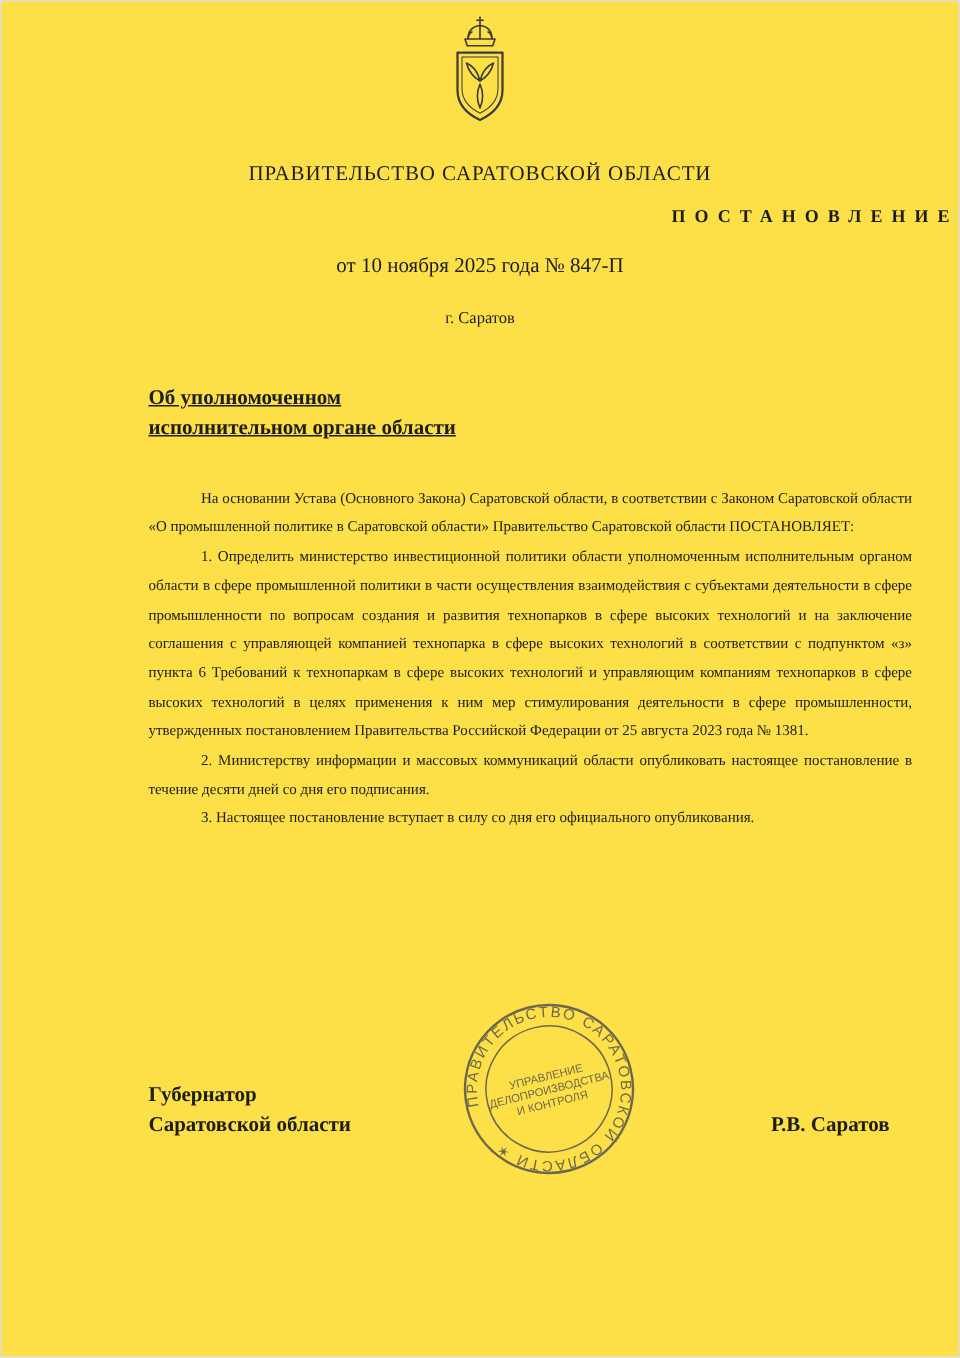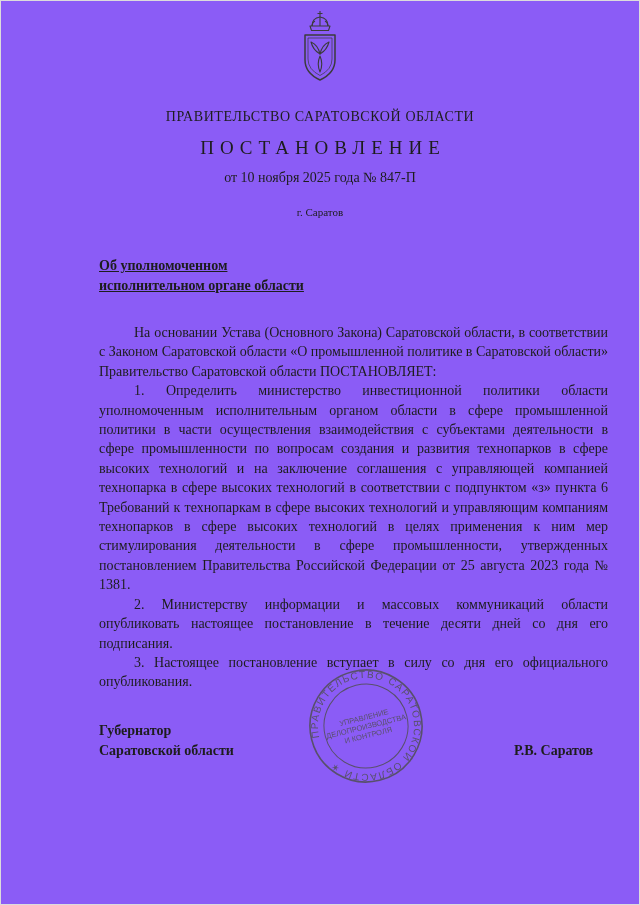--- a/index.html
+++ b/index.html
@@ -6,52 +6,52 @@
   html, body { background: #f4f4f4; }
   body {
     width: 640px; height: 905px;
     font-family: "Liberation Serif", serif;
     color: #1d1d1d;
     position: relative;
   }
   .page {
     position: absolute; left: 0; top: 0;
     width: 640px; height: 905px;
-    background: #8b5cf6;
+    background: #fde047;
     border: 1px solid #dcdcdc;
     overflow: hidden;
   }
   .emblem {
     position: absolute; top: 8px; left: 0; right: 0;
     display: flex; justify-content: center;
   }
   .org-name {
     position: absolute; top: 108px; left: 0; width: 100%;
     text-align: center; font-size: 14px; letter-spacing: 0.6px;
   }
   .doc-type {
     position: absolute; top: 136px; left: 0; width: 100%;
-    text-align: center; font-size: 19px; font-weight: normal;
+    text-align: right; font-size: 12px; font-weight: bold;
     letter-spacing: 6px; text-indent: 6px;
   }
   .doc-date {
     position: absolute; top: 169px; left: 0; width: 100%;
     text-align: center; font-size: 14px;
   }
   .doc-city {
     position: absolute; top: 205px; left: 0; width: 100%;
     text-align: center; font-size: 11px;
   }
   .doc-title {
     position: absolute; top: 255px; left: 98px; width: 430px;
     font-weight: bold; font-size: 14px; line-height: 19.5px; text-decoration: underline;
   }
   .body-text {
     position: absolute; top: 322px; left: 98px; width: 509px;
-    font-size: 14px; line-height: 19.4px;
+    font-size: 10px; line-height: 19.4px;
     text-align: justify;
   }
   .para { text-indent: 35px; margin: 0; }
   .sig-row {
     position: absolute; top: 720px; left: 98px; right: 46px;
     display: flex; justify-content: space-between; align-items: flex-end;
     font-weight: bold; font-size: 14px; line-height: 19.5px;
   }
   .stamp {
     position: absolute; top: 666px; left: 306px;

